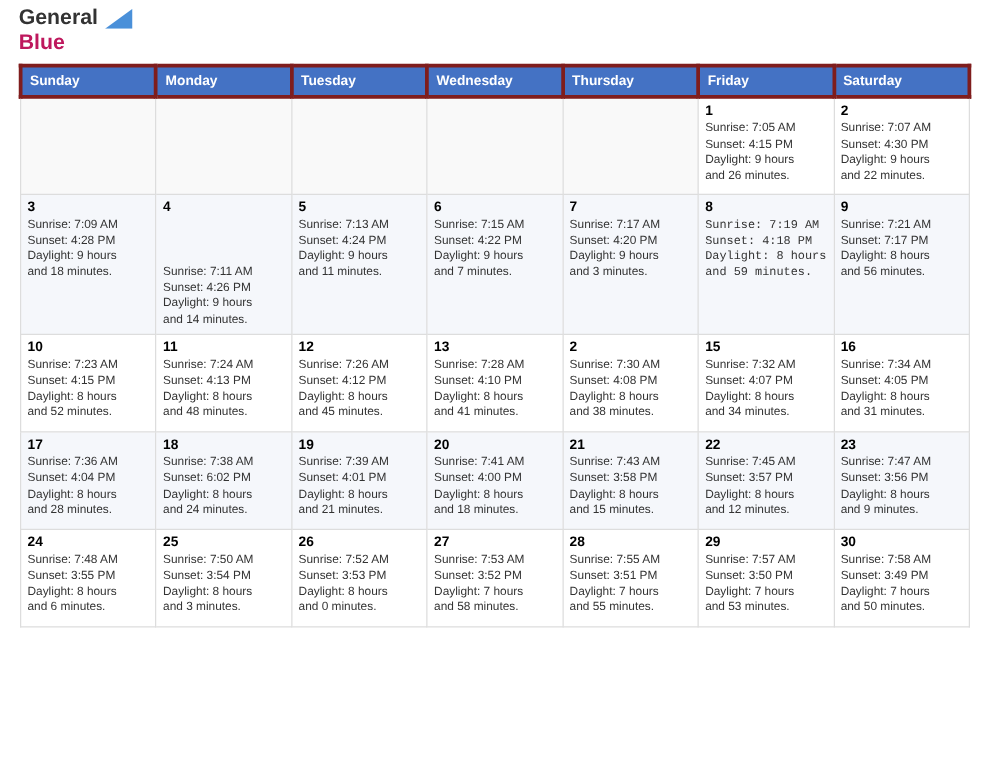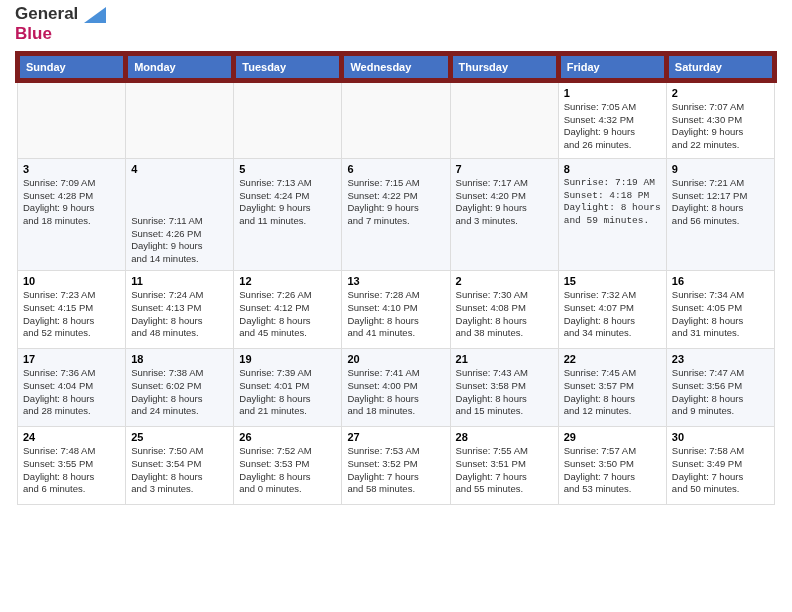--- a/index.html
+++ b/index.html
@@ -41,21 +41,21 @@
       width: 100%;
       border-collapse: collapse;
       font-size: 10px;
     }
     .calendar-table th {
       background-color: #4472c4;
       color: white;
       text-align: left;
       padding: 5px 6px;
       font-size: 11px;
-      border: 5px solid #7f1d1d;
+      border: 3px solid #7f1d1d;
     }
     .calendar-table td {
       border: 1px solid #ddd;
       vertical-align: top;
       padding: 4px 5px;
       width: calc(100% / 7);
       height: 78px;
       background: #fff;
     }
     .calendar-table tr:nth-child(even) td {
@@ -113,21 +113,21 @@
     <tbody id="calendar-body">
         <tr>
           <td class="empty-cell"></td>
           <td class="empty-cell"></td>
           <td class="empty-cell"></td>
           <td class="empty-cell"></td>
           <td class="empty-cell"></td>
           <td>
             <span class="day-number">1</span>
             <div class="day-info" style="white-space: pre-line;">Sunrise: 7:05 AM
-Sunset: 4:32 PM
+Sunset: 4:15 PM
 Daylight: 9 hours
 and 26 minutes.</div>
           </td>
           <td>
             <span class="day-number">2</span>
             <div class="day-info" style="white-space: pre-line;">Sunrise: 7:07 AM
 Sunset: 4:30 PM
 Daylight: 9 hours
 and 22 minutes.</div>
           </td>
@@ -171,21 +171,21 @@
           <td>
             <span class="day-number">8</span>
             <div class="day-info" style="white-space: pre-line; font-family: Liberation Mono, monospace;">Sunrise: 7:19 AM
 Sunset: 4:18 PM
 Daylight: 8 hours
 and 59 minutes.</div>
           </td>
           <td>
             <span class="day-number">9</span>
             <div class="day-info" style="white-space: pre-line;">Sunrise: 7:21 AM
-Sunset: 12:17 PM
+Sunset: 7:17 PM
 Daylight: 8 hours
 and 56 minutes.</div>
           </td>
         </tr>
         <tr>
           <td>
             <span class="day-number">10</span>
             <div class="day-info" style="white-space: pre-line;">Sunrise: 7:23 AM
 Sunset: 4:15 PM
 Daylight: 8 hours

